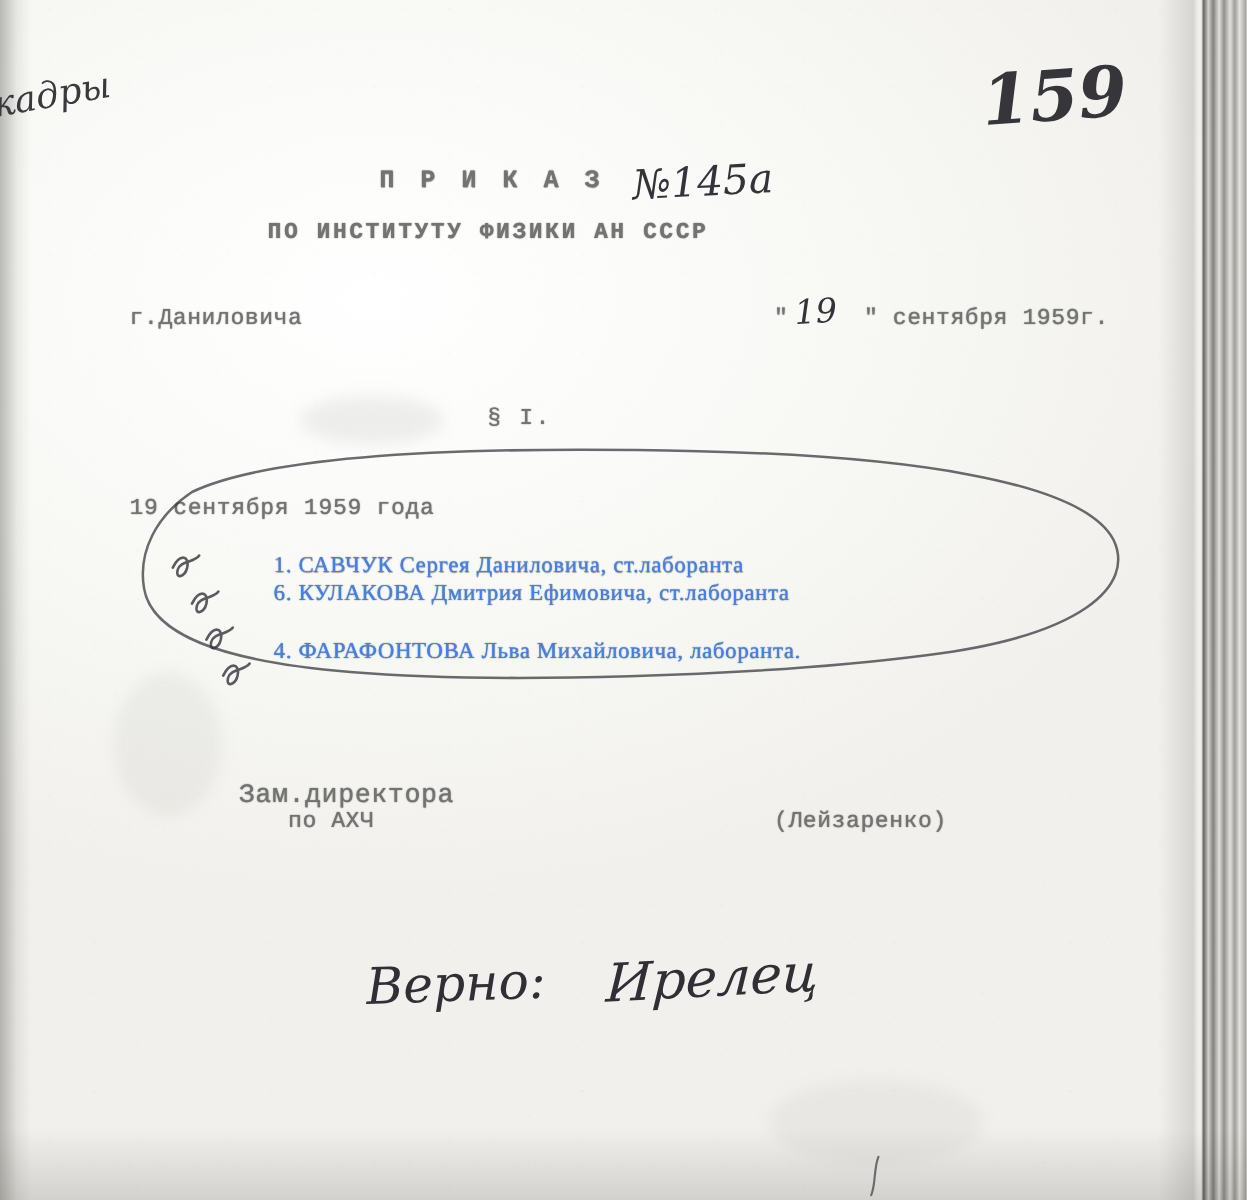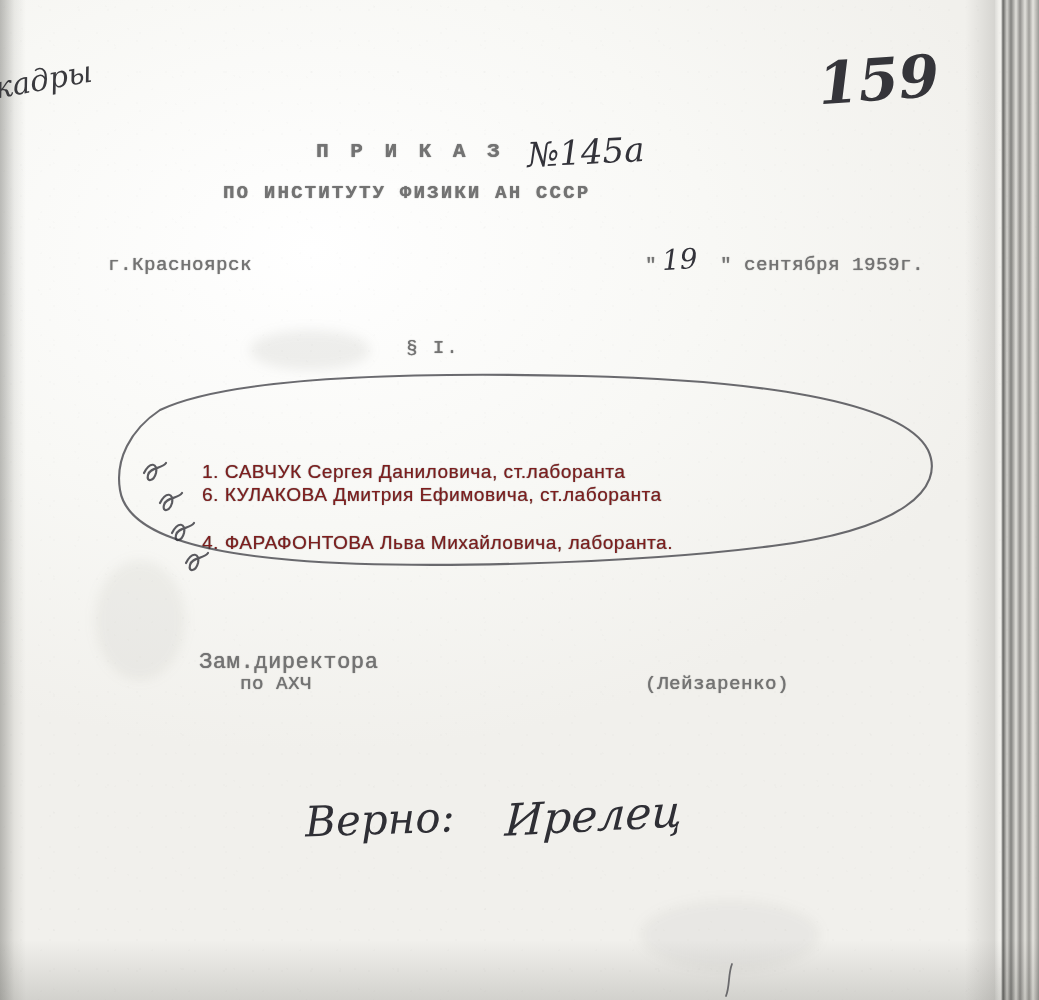--- a/index.html
+++ b/index.html
@@ -122,26 +122,26 @@
     letter-spacing: .7px;
   }
   #body-line-2 {
     left: 108px; top: 412px;
     font-size: 19px;
     letter-spacing: .7px;
   }
 
   .list-item {
     position: absolute;
-    left: 202px;
+    left: 228px;
     font-size: 19px;
     letter-spacing: .55px;
     white-space: pre;
-    font-family: Liberation Sans, sans-serif;
-    color: #7f1d1d;
+    font-family: Liberation Serif, serif;
+    color: #3b82f6;
     text-shadow: 0 0 1.2px rgba(0,0,0,.45), .4px .3px .6px rgba(60,60,55,.35);
   }
   #list-item-0 { top: 461px; }
   #list-item-1 { top: 484px; }
   #list-item-2 { top: 508px; }
   #list-item-3 { top: 532px; }
 
   #signer-role-1 {
     left: 199px; top: 650px;
     font-size: 22px;
@@ -257,30 +257,31 @@
   <div class="hand" id="page-number">159</div>
 
   <div class="hand" id="margin-note">кадры</div>
 
   <div class="typed" id="order-title">П Р И К А З</div>
 
   <div class="hand" id="hand-order-number">№145а</div>
 
   <div class="typed" id="institute-line">ПО ИНСТИТУТУ ФИЗИКИ АН СССР</div>
 
-  <div class="typed" id="city-line">г.Красноярск</div>
+  <div class="typed" id="city-line">г.Даниловича</div>
 
   <div class="typed" id="date-pre">"</div>
 
   <div class="hand" id="hand-day">19</div>
 
   <div class="typed" id="date-post">" сентября 1959г.</div>
 
   <div class="typed" id="section-mark">§ I.</div>
 
+  <div class="typed" id="body-line-2">19 сентября 1959 года</div>
 
   <div class="list-item" id="list-item-0">1. САВЧУК Сергея Даниловича, ст.лаборанта</div>
   <div class="list-item" id="list-item-1">6. КУЛАКОВА Дмитрия Ефимовича, ст.лаборанта</div>
   <div class="list-item" id="list-item-3">4. ФАРАФОНТОВА Льва Михайловича, лаборанта.</div>
 
   <svg id="annotation-oval" viewBox="0 0 830 215">
     <path d="M 48 40 C 120 6, 300 2, 470 6 C 640 10, 790 30, 816 80
              C 834 118, 790 160, 660 176 C 520 194, 300 200, 180 190
              C 70 181, 14 158, 8 120 C 3 90, 18 60, 48 40 Z" fill="none" stroke="#3a3a40" stroke-width="2.1" stroke-linecap="round" opacity=".75"></path>
   </svg>

